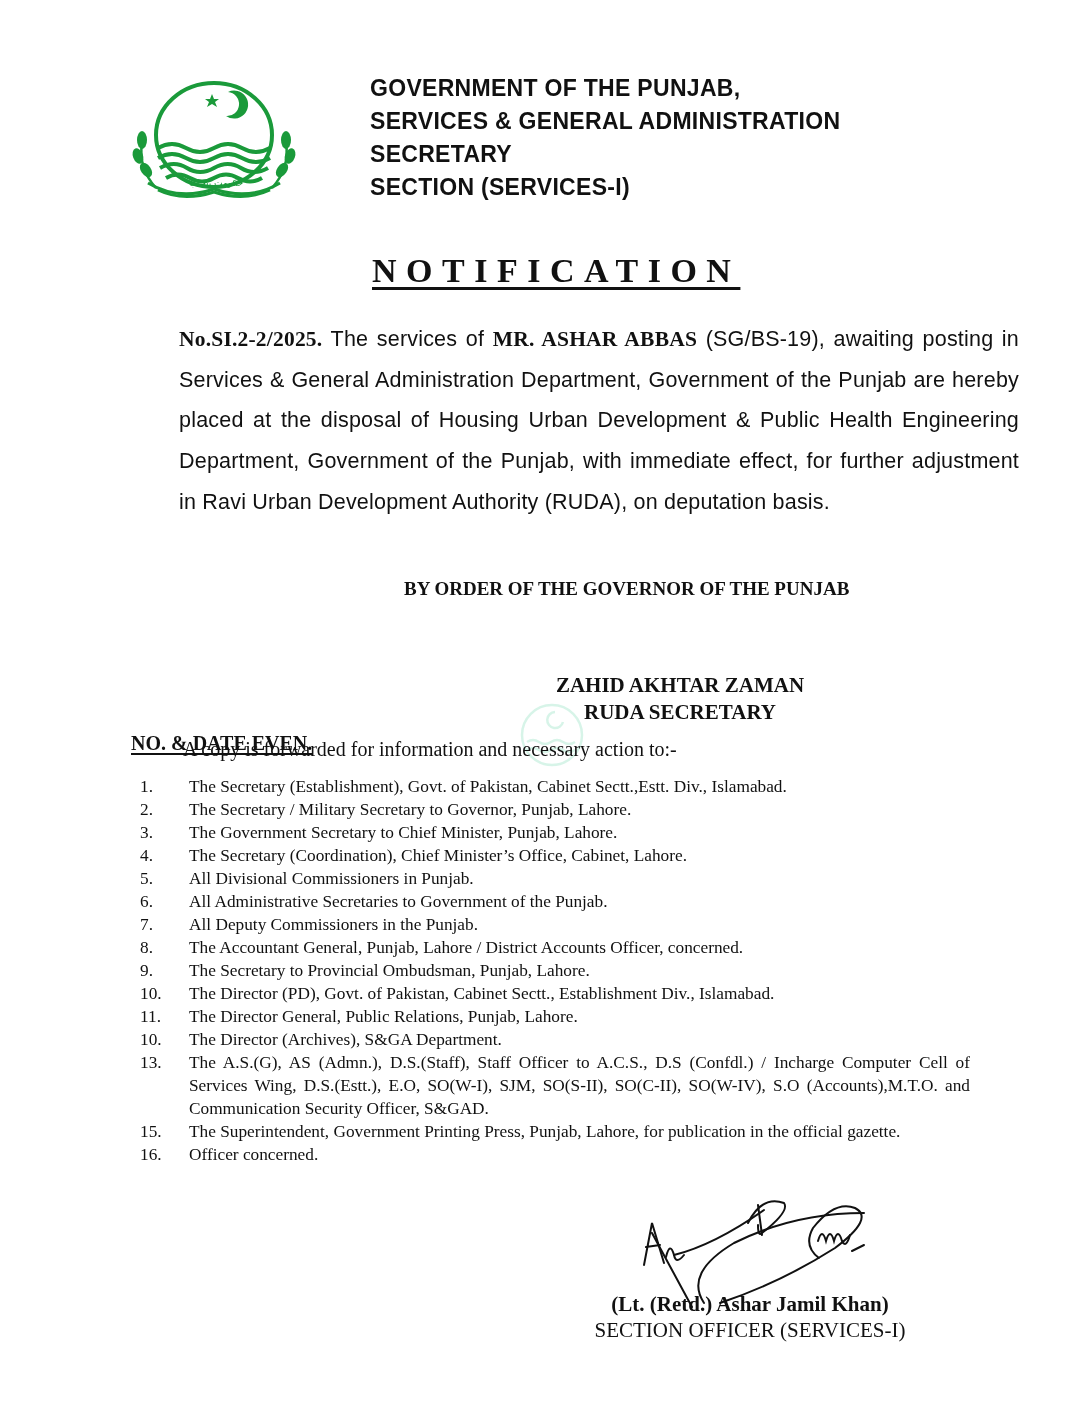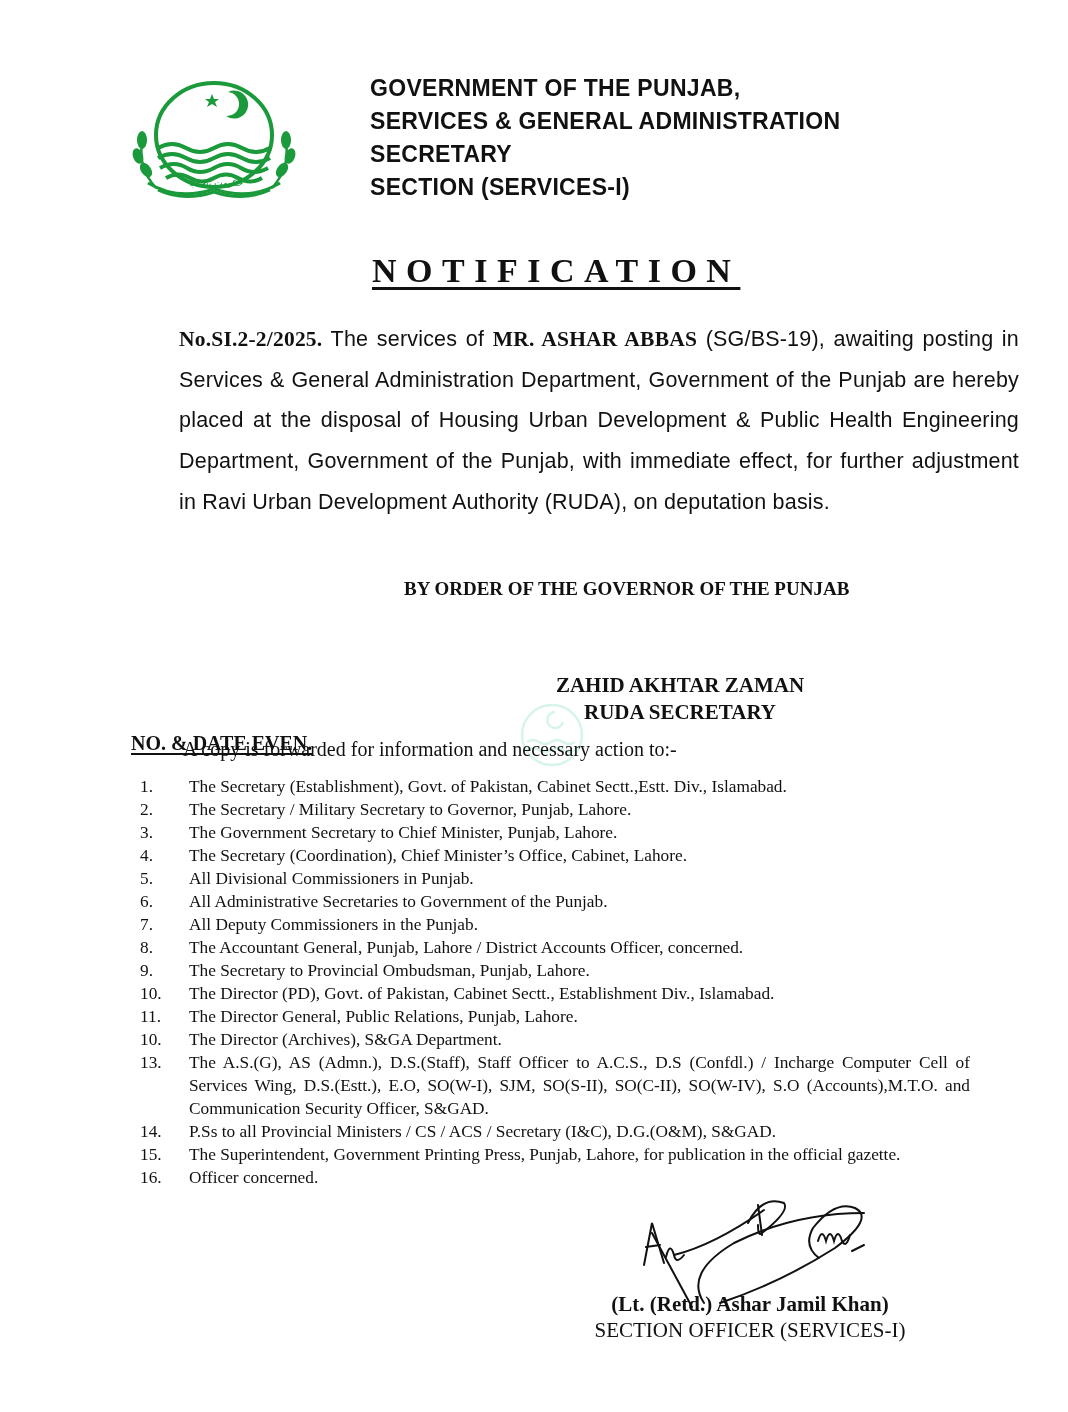--- a/index.html
+++ b/index.html
@@ -154,24 +154,20 @@
       </li>
     <li class="cc-item">
         <span class="cc-num">10.</span>
         <span class="cc-text">The Director (Archives), S&amp;GA Department.</span>
       </li>
     <li class="cc-item">
         <span class="cc-num">13.</span>
         <span class="cc-text">The A.S.(G), AS (Admn.), D.S.(Staff), Staff Officer to A.C.S., D.S (Confdl.) / Incharge Computer Cell of Services Wing, D.S.(Estt.), E.O, SO(W-I), SJM, SO(S-II), SO(C-II), SO(W-IV), S.O (Accounts),M.T.O. and Communication Security Officer, S&amp;GAD.</span>
       </li>
     <li class="cc-item">
-        <span class="cc-num">14.</span>
-        <span class="cc-text">P.Ss to all Provincial Ministers / CS / ACS / Secretary (I&amp;C), D.G.(O&amp;M), S&amp;GAD.</span>
-      </li>
-    <li class="cc-item">
         <span class="cc-num">15.</span>
         <span class="cc-text">The Superintendent, Government Printing Press, Punjab, Lahore, for publication in the official gazette.</span>
       </li>
     <li class="cc-item">
         <span class="cc-num">16.</span>
         <span class="cc-text">Officer concerned.</span>
       </li>
   </ul>
 
   <svg class="signature" viewBox="0 0 250 115">

